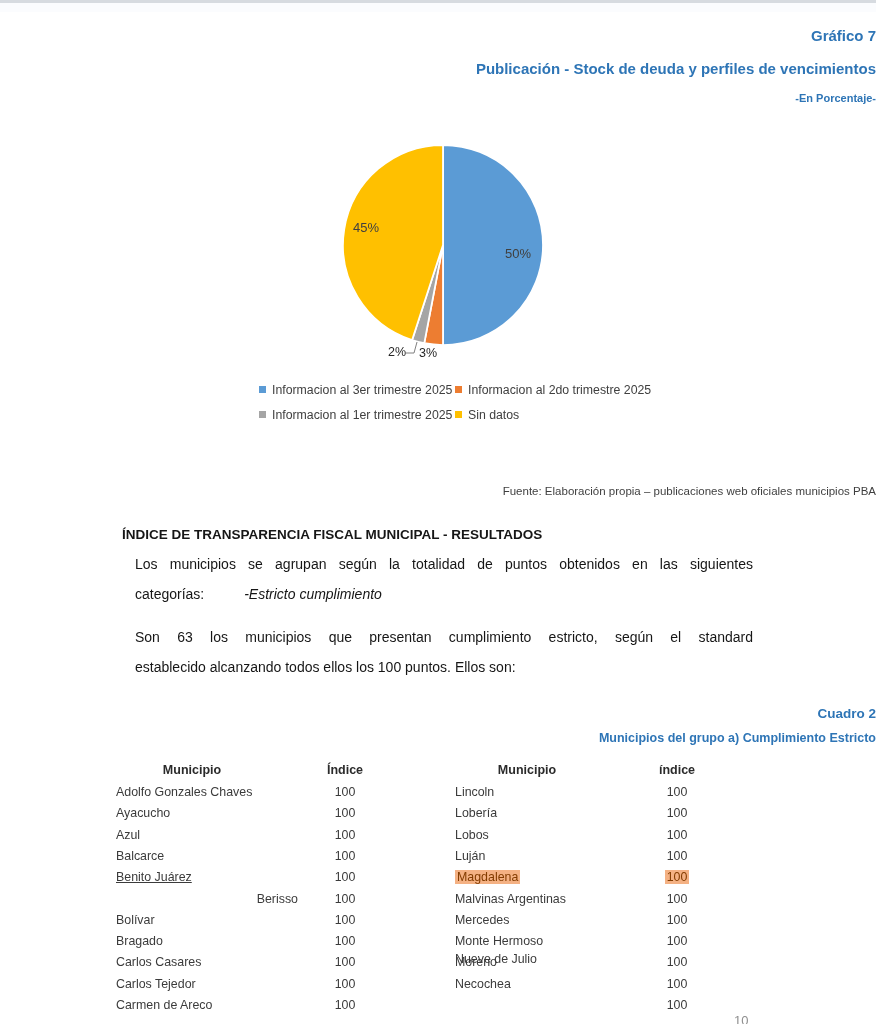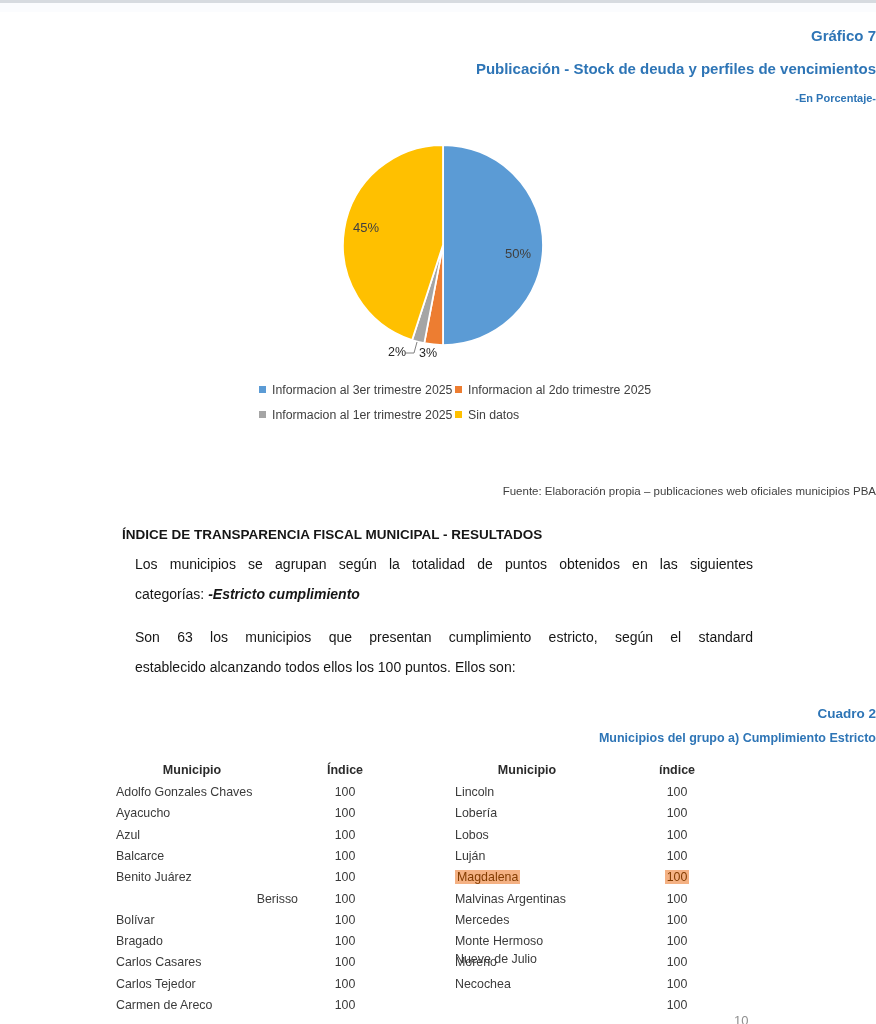--- a/index.html
+++ b/index.html
@@ -23,21 +23,21 @@
   .pie-label-out { font-size: 12.5px; fill: #262626; }
   .legend { left: 243px; top: 377px; width: 420px; }
   .legend-row { display: flex; align-items: center; height: 25px; }
   .legend-item { display: flex; align-items: center; font-size: 12.3px; color: #404040; }
   .legend-item.first { width: 212px; padding-left: 16px; }
   .legend-marker { width: 7px; height: 7px; margin-right: 6px; flex: 0 0 auto; }
   .source-note { top: 485px; font-size: 11.5px; color: #3f3f3f; }
   .section-heading { left: 122px; top: 527px; font-size: 13.5px; font-weight: bold; color: #161616; }
   .body-line { left: 135px; width: 618px; font-size: 14px; color: #161616; }
   .jline { text-align: justify; text-align-last: justify; white-space: normal; }
-  .emph { font-weight: bold; font-style: italic; }
+  .emph { font-weight: normal; font-style: italic; margin-left: 36px; }
   .table-title { top: 706px; font-size: 13.5px; font-weight: bold; }
   .table-subtitle { top: 731px; font-size: 12.5px; font-weight: bold; }
   .th { position: absolute; top: 763px; font-size: 12.5px; font-weight: bold;
     color: #2b2b2b; text-align: center; }
   .cell { position: absolute; font-size: 12.4px; color: #3b3b3b; white-space: nowrap; }
   .hl { padding: 0 2px; }
   .page-number { left: 734px; top: 1013px; font-size: 13px; color: #8f8f8f; }
 </style>
 </head>
 <body>
@@ -117,21 +117,21 @@
       <div class="cell" style="left: 455px; width: 182px; top: 806.3px; text-align: left;">Lobería</div>
       <div class="cell" style="left: 637px; width: 80px; top: 806.3px; text-align: center;">100</div>
       <div class="cell" style="left: 116px; width: 182px; top: 827.6px; text-align: left;">Azul</div>
       <div class="cell" style="left: 305px; width: 80px; top: 827.6px; text-align: center;">100</div>
       <div class="cell" style="left: 455px; width: 182px; top: 827.6px; text-align: left;">Lobos</div>
       <div class="cell" style="left: 637px; width: 80px; top: 827.6px; text-align: center;">100</div>
       <div class="cell" style="left: 116px; width: 182px; top: 848.9px; text-align: left;">Balcarce</div>
       <div class="cell" style="left: 305px; width: 80px; top: 848.9px; text-align: center;">100</div>
       <div class="cell" style="left: 455px; width: 182px; top: 848.9px; text-align: left;">Luján</div>
       <div class="cell" style="left: 637px; width: 80px; top: 848.9px; text-align: center;">100</div>
-      <div class="cell" style="left: 116px; width: 182px; top: 870.2px; text-align: left;">Benito Juárez</div>
+      <div class="cell" style="left: 116px; width: 182px; top: 870.2px; text-align: left; text-decoration: underline;">Benito Juárez</div>
       <div class="cell" style="left: 305px; width: 80px; top: 870.2px; text-align: center;">100</div>
       <div class="cell" style="left: 455px; width: 182px; top: 870.2px; text-align: left;"><span class="hl" style="background: rgb(244, 177, 131); color: rgb(131, 60, 0);">Magdalena</span></div>
       <div class="cell" style="left: 637px; width: 80px; top: 870.2px; text-align: center;"><span class="hl" style="background: rgb(244, 177, 131); color: rgb(131, 60, 0);">100</span></div>
       <div class="cell" style="left: 116px; width: 182px; top: 891.5px; text-align: right;">Berisso</div>
       <div class="cell" style="left: 305px; width: 80px; top: 891.5px; text-align: center;">100</div>
       <div class="cell" style="left: 455px; width: 182px; top: 891.5px; text-align: left;">Malvinas Argentinas</div>
       <div class="cell" style="left: 637px; width: 80px; top: 891.5px; text-align: center;">100</div>
       <div class="cell" style="left: 116px; width: 182px; top: 912.8px; text-align: left;">Bolívar</div>
       <div class="cell" style="left: 305px; width: 80px; top: 912.8px; text-align: center;">100</div>
       <div class="cell" style="left: 455px; width: 182px; top: 912.8px; text-align: left;">Mercedes</div>

